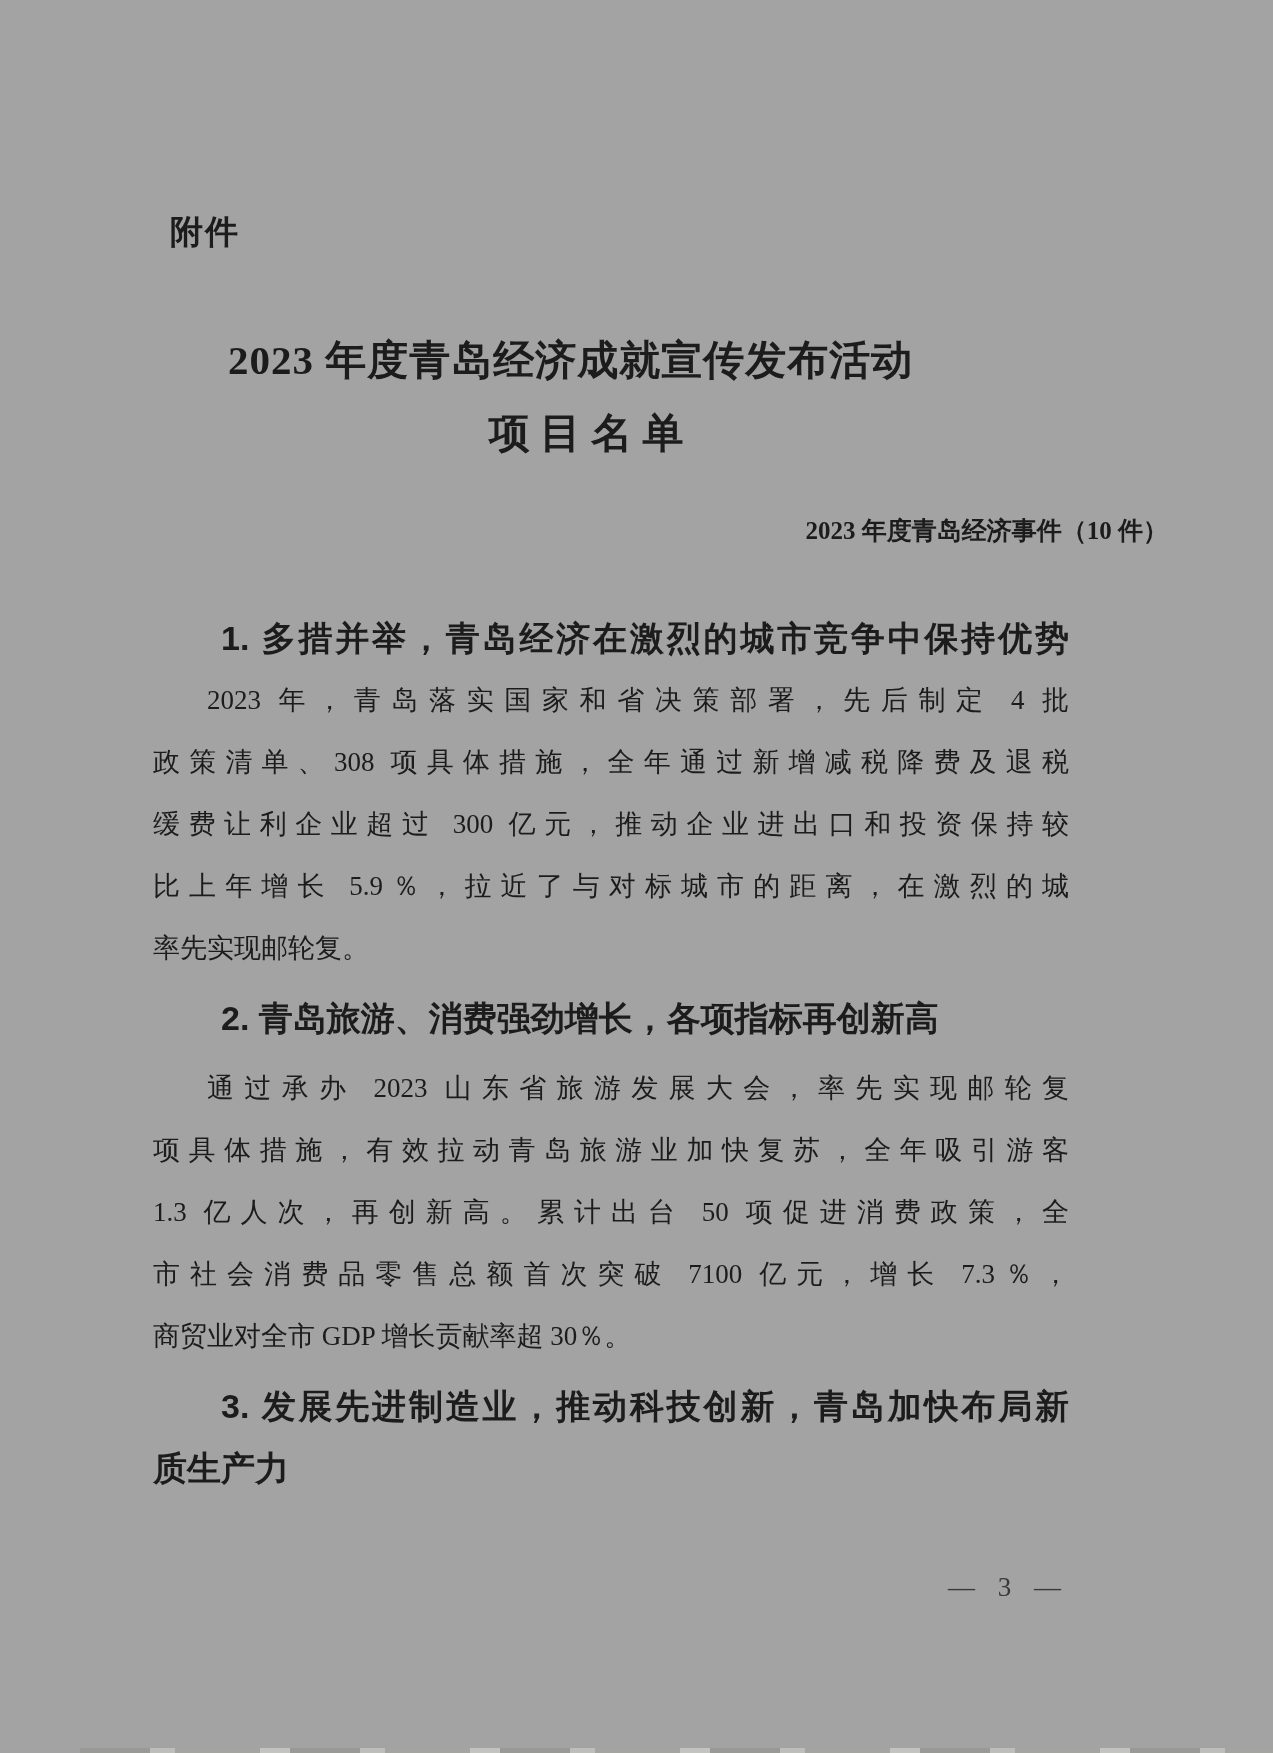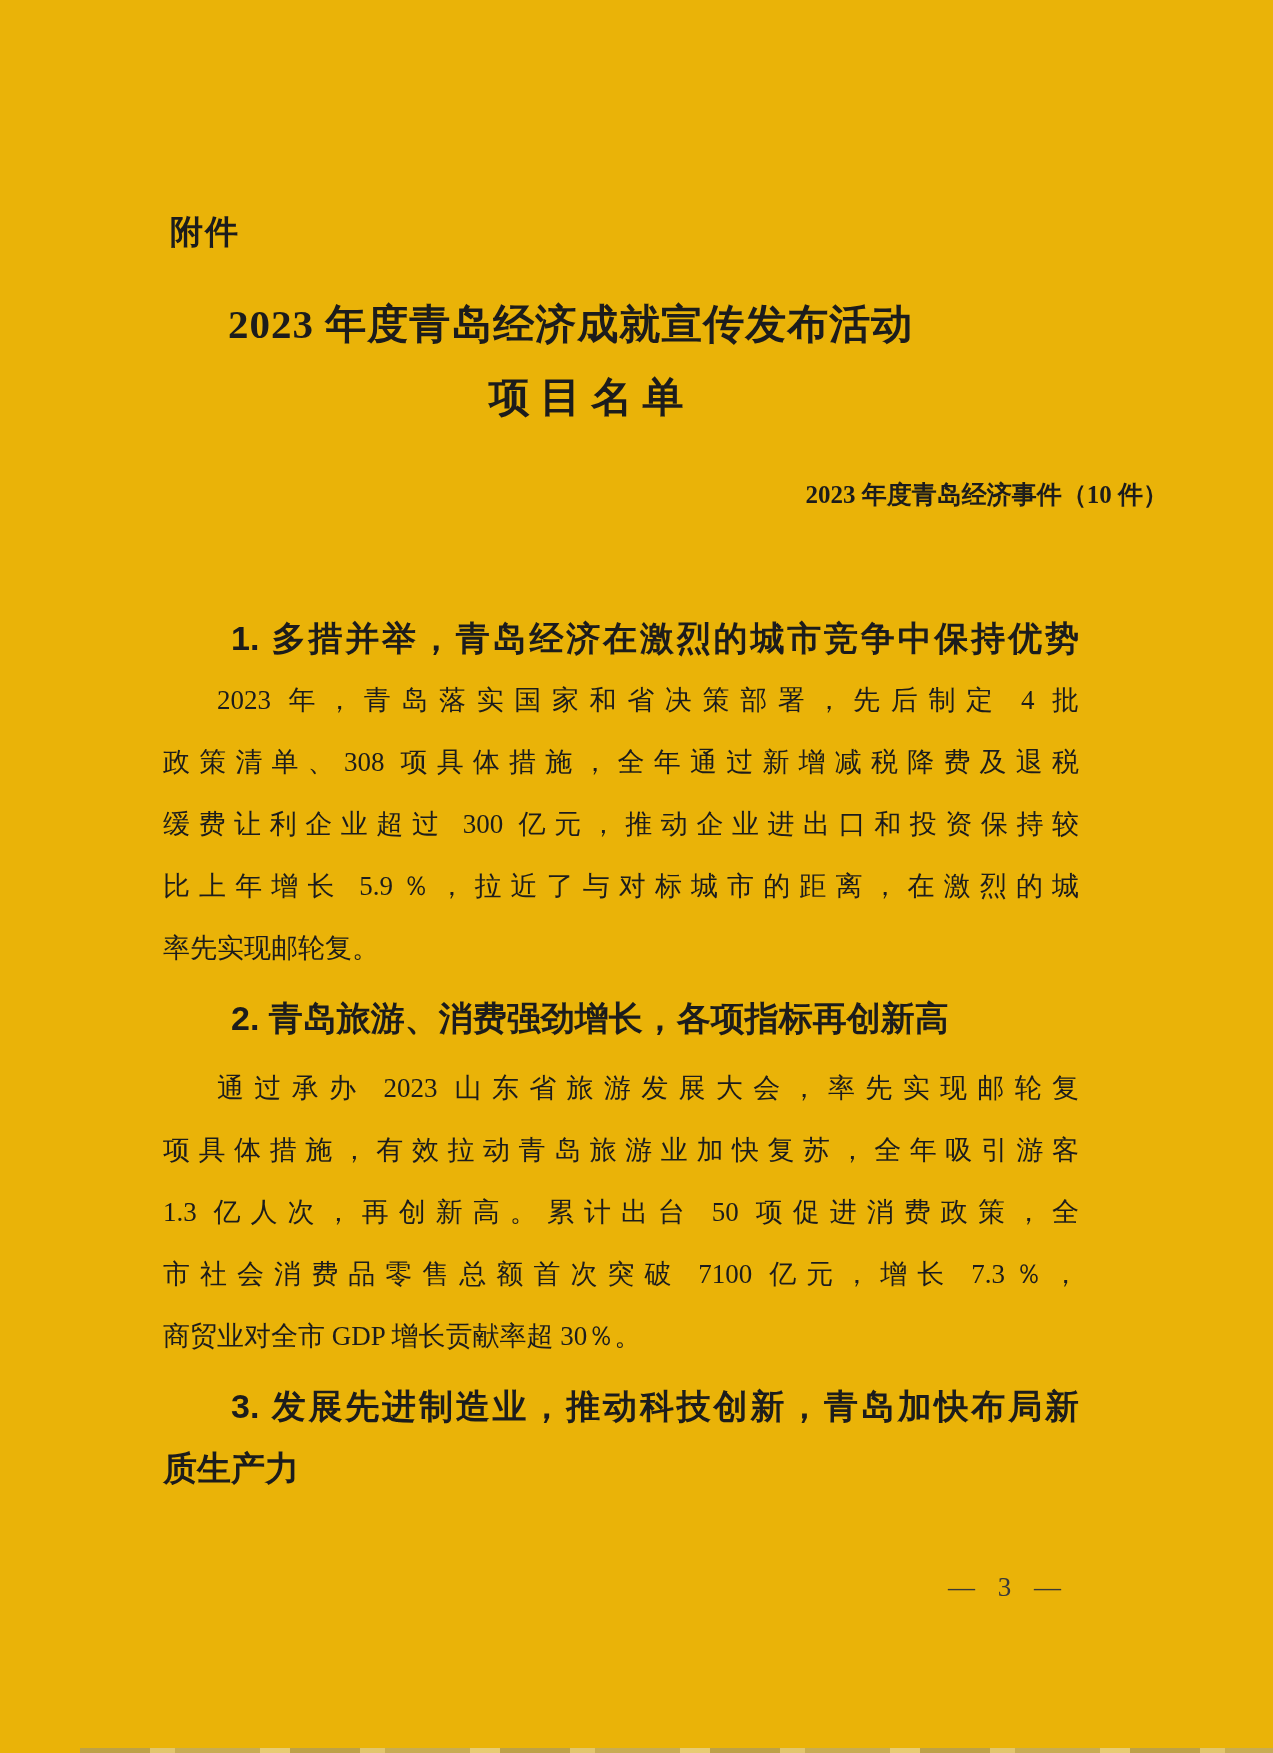--- a/index.html
+++ b/index.html
@@ -5,21 +5,21 @@
   html, body {
     margin: 0;
     padding: 0;
     background: #e8e8e4;
   }
   .page {
     position: relative;
     width: 1273px;
     height: 1753px;
     margin: 0 auto;
-    background: #eab308;
+    background: #a3a3a3;
     color: #1c1c1c;
     font-family: "Liberation Serif", "DejaVu Serif", serif;
     overflow: hidden;
   }
   
   .attachment {
     position: absolute;
     left: 170px;
     top: 210px;
     font-family: "Liberation Sans", "DejaVu Sans", sans-serif;
@@ -28,20 +28,21 @@
     letter-spacing: 2px;
   }
   
   .title-row {
     position: absolute;
     left: 0;
     width: 100%;
     text-align: center;
     box-sizing: border-box;
     font-weight: 700;
+    margin-top: 36px;
   }
   .title-main1 {
     top: 297px;
     padding-right: 132px;
     font-size: 41px;
     letter-spacing: 1px;
   }
   .title-main2 {
     top: 370px;
     padding-right: 112px;
@@ -50,21 +51,21 @@
   }
   .section-title {
     top: 478px;
     padding-right: 105px;
     font-size: 25px;
     text-align: right;
   }
   
   .flow {
     position: absolute;
-    left: 163px;
+    left: 153px;
     top: 601px;
     width: 916px;
   }
   .ln {
     font-size: 27px;
     line-height: 62px;
     text-align: justify;
     text-align-last: justify;
     white-space: normal;
   }

